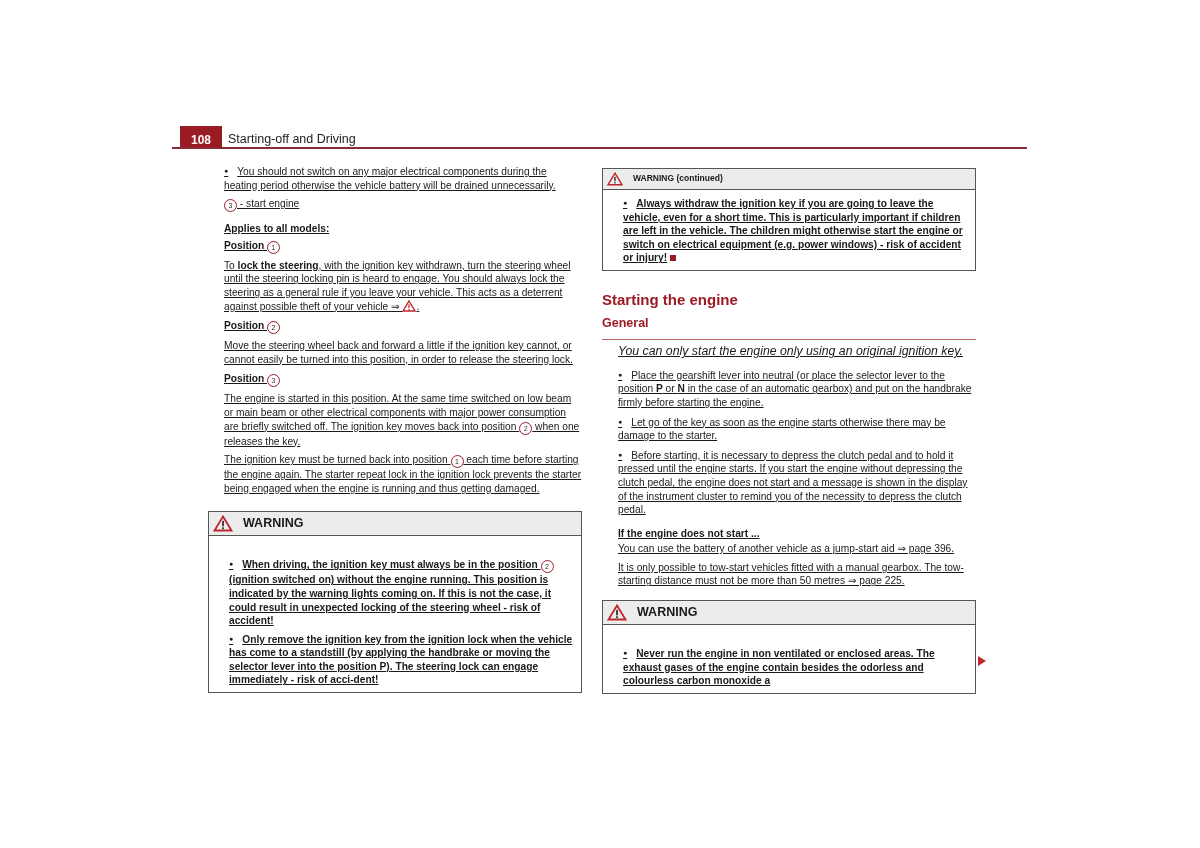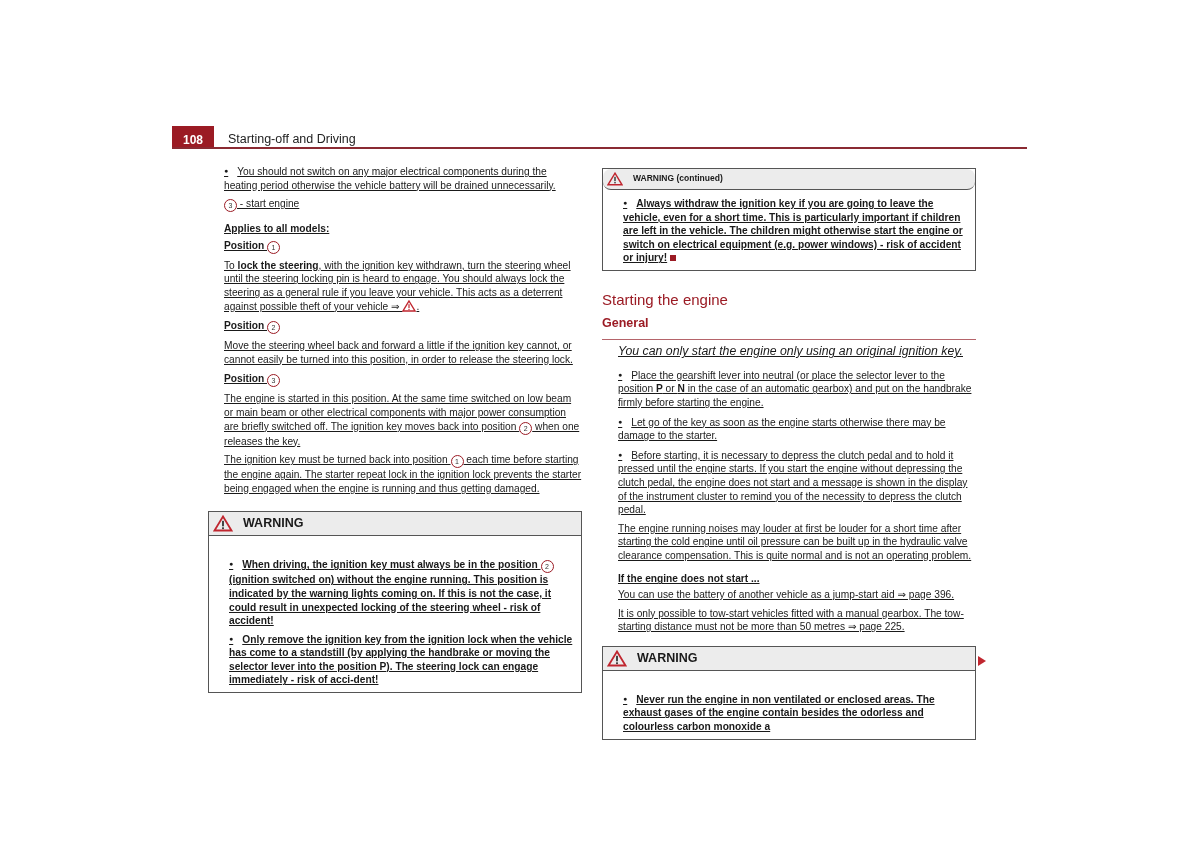--- a/index.html
+++ b/index.html
@@ -2,21 +2,21 @@
 <html><head>
 <meta charset="utf-8">
 <style>
   html, body { margin: 0; padding: 0; }
   body {
     width: 1200px; height: 848px; background: #ffffff; position: relative; overflow: hidden;
     font-family: "Liberation Sans", sans-serif; color: #1a1a1a;
   }
   .page-header { position: absolute; left: 172px; top: 126px; width: 855px; height: 24px; }
   .page-num {
-    position: absolute; left: 0; top: 0; width: 42px; height: 22px; background: #9b1b24; color: #fff;
+    position: absolute; left: 8px; top: 0; width: 42px; height: 22px; background: #9b1b24; color: #fff;
     font-weight: bold; font-size: 12px; line-height: 28px; text-align: center;
   }
   .chapter-title {
     position: absolute; left: 56px; top: 6px; font-weight: normal; font-size: 12.5px; color: #222;
   }
   .header-rule { position: absolute; left: 0; top: 21px; width: 855px; height: 2px; background: #8a2a32; }
 
   .col { position: absolute; top: 164px; font-size: 10.2px; line-height: 13.6px; }
   .col-left { left: 208px; width: 374px; }
   .col-right { left: 602px; width: 374px; }
@@ -31,26 +31,26 @@
     font-size: 7px; line-height: 11px; text-align: center; color: #333; vertical-align: -1px; font-weight: normal;
   }
   .tri { display: inline-block; vertical-align: -2px; }
 
   .warn-box { border: 1px solid #555; margin-top: 10px; }
   .warn-head {
     background: #ececec; border-bottom: 1px solid #555; padding: 2px 4px; font-weight: bold;
     display: flex; align-items: center;
   }
   .warn-head.large { font-size: 12.5px; height: 19px; }
-  .warn-head.small { font-size: 8.5px; height: 16px; border-radius: 8px; }
+  .warn-head.small { font-size: 8.5px; height: 16px; }
   .warn-head .tri { margin-right: 10px; }
   .warn-body { padding: 21px 4px 1px 4px; font-weight: bold; }
   .warn-body p { margin-bottom: 4px; }
 
-  .section-title { color: #9b1b24; font-weight: normal; font-size: 15px; margin: 22px 0 10px 0; }
+  .section-title { color: #9b1b24; font-weight: bold; font-size: 15px; margin: 22px 0 10px 0; }
   .section-sub { color: #9b1b24; font-weight: bold; font-size: 12.5px; border-bottom: 1px solid #b5646a; padding-bottom: 9px; margin-bottom: 5px; }
   .intro { font-style: italic; font-size: 12.3px; margin-bottom: 9px; }
   .end-square { display: inline-block; width: 6px; height: 6px; background: #9b1b24; margin-left: 3px; }
   .cont-arrow {
     position: absolute; left: 978px; top: 656px; width: 0; height: 0;
     border-top: 5px solid transparent; border-bottom: 5px solid transparent; border-left: 8px solid #c0262f;
   }
 </style>
 </head>
 <body>
@@ -113,21 +113,20 @@
     </div>
   </div>
 
   <div class="section-title">Starting the engine</div>
   <div class="section-sub">General</div>
   <p class="intro">You can only start the engine only using an original ignition key.</p>
 
   <p class="bullet"><span>Place the gearshift lever into neutral (or place the selector lever to the position </span><span class="b">P</span><span> or </span><span class="b">N</span><span> in the case of an automatic gearbox) and put on the handbrake firmly before starting the engine.</span></p>
   <p class="bullet">Let go of the key as soon as the engine starts otherwise there may be damage to the starter.</p>
   <p class="bullet">Before starting, it is necessary to depress the clutch pedal and to hold it pressed until the engine starts. If you start the engine without depressing the clutch pedal, the engine does not start and a message is shown in the display of the instrument cluster to remind you of the necessity to depress the clutch pedal.</p>
-  <p>The engine running noises may louder at first be louder for a short time after starting the cold engine until oil pressure can be built up in the hydraulic valve clearance compensation. This is quite normal and is not an operating problem.</p>
 
   <p class="sub" style="margin-top:10px;margin-bottom:2px;">If the engine does not start ...</p>
   <p>You can use the battery of another vehicle as a jump-start aid ⇒ page 396.</p>
   <p>It is only possible to tow-start vehicles fitted with a manual gearbox. The tow-starting distance must not be more than 50 metres ⇒ page 225.</p>
 
   <div class="warn-box" style="margin-top:12px;">
     <div class="warn-head large">
       <svg class="tri" width="20" height="17" viewBox="0 0 20 17">
           <path d="M10 1.5 L18.5 15.5 L1.5 15.5 Z" fill="none" stroke="#c0262f" stroke-width="1.8"></path>
           <rect x="9.1" y="5.8" width="1.8" height="5.5" fill="#333"></rect>

